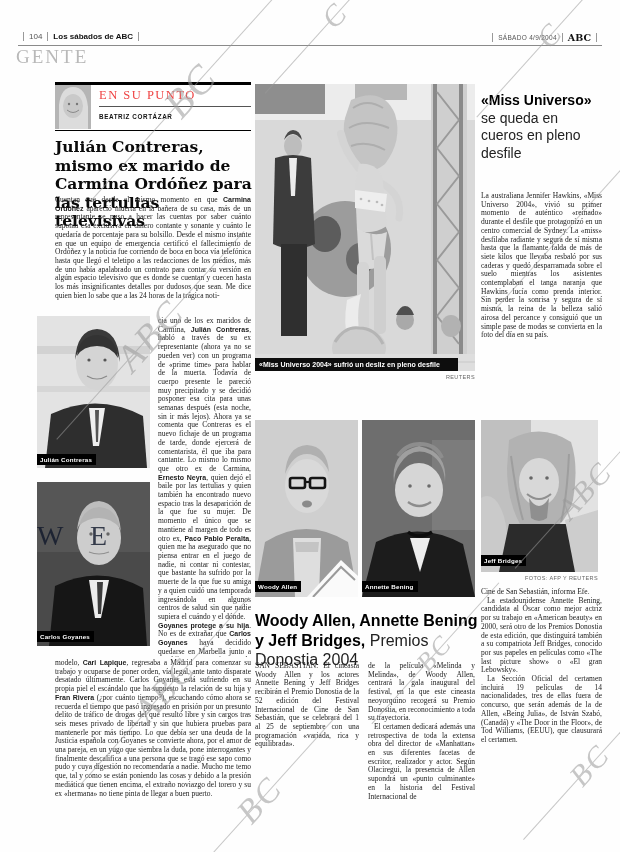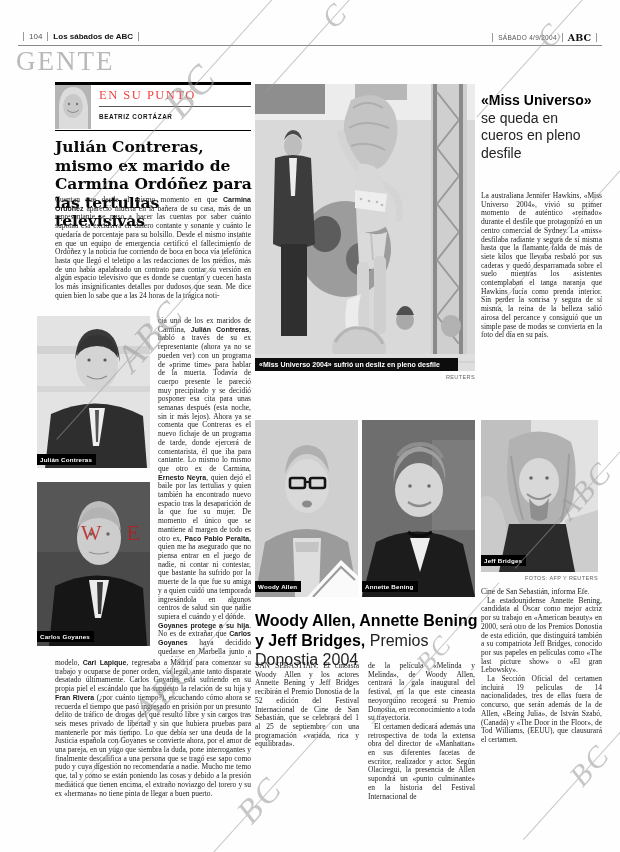--- a/index.html
+++ b/index.html
@@ -6,21 +6,21 @@
   .page{position:relative;width:620px;height:852px;background:#fefefe;overflow:hidden;
         font-family:"Liberation Serif",serif;color:#1b1b1b;}
   .ab{position:absolute;}
 
   
   .hdr{font-family:"Liberation Sans",sans-serif;font-size:8px;color:#444;display:flex;align-items:center;}
   .hdr .sep{display:inline-block;width:1px;height:9px;background:#999;margin:0 5px;}
   .hdr .pgnum{color:#555;}
   .hdr .bold{font-weight:bold;color:#111;}
   .hdr-rule{left:18px;right:18px;top:45px;border-top:1px solid #8a8a8a;height:0;}
-  .gente{left:16px;top:46px;font-family:"Liberation Serif",serif;font-size:27px;
+  .gente{left:16px;top:46px;font-family:"Liberation Serif",serif;font-size:19px;
          color:#b9b9b9;letter-spacing:2px;}
   .brand{font-family:"DejaVu Serif",serif;font-weight:bold;font-size:9.5px;color:#111;}
   .datetxt{font-size:6.5px;letter-spacing:.3px;color:#555;}
 
   
   .wm{position:absolute;display:flex;align-items:center;justify-content:center;
       pointer-events:none;z-index:3;opacity:.55;}
   .wm .wline{position:absolute;left:0;right:0;top:50%;border-top:1.3px solid #9a9a9a;}
   .wm .wtext{position:relative;font-family:"Liberation Serif",serif;font-style:italic;
       color:#9a9a9a;letter-spacing:3px;}
@@ -54,22 +54,22 @@
   .photo{position:absolute;overflow:hidden;background:#c9c9c9;z-index:1;}
   .photo svg{display:block;}
   .plabel{position:absolute;left:0;background:#000;color:#fff;z-index:2;
           font-family:"Liberation Sans",sans-serif;font-weight:bold;font-size:6.2px;
           padding:2px 4px 2px 3px;letter-spacing:.2px;white-space:nowrap;}
   .band{position:absolute;bottom:0;left:0;width:195px;height:13px;background:#0d0d0d;color:#fff;
         font-family:"Liberation Sans",sans-serif;font-weight:bold;font-size:7px;line-height:13px;
         padding:0 4px;z-index:2;white-space:nowrap;}
   .credit{font-family:"Liberation Sans",sans-serif;font-size:5.5px;color:#666;
           text-align:right;letter-spacing:.4px;}
-  .bgtext{position:absolute;top:38px;left:0;width:100%;text-align:right;color:#b91c1c;
-          font-family:"Liberation Serif",serif;font-size:22px;letter-spacing:10px;opacity:.8;z-index:2;}
+  .bgtext{position:absolute;top:38px;left:0;width:100%;text-align:left;color:#0f172a;
+          font-family:"Liberation Serif",serif;font-size:28px;letter-spacing:10px;opacity:.8;z-index:2;}
 </style>
 </head>
 <body>
 
 <div class="page">
 
   <div class="ab hdr" style="left:18px;top:32px;justify-content:space-between;">
     <span class="sep"></span>
     <span class="pgnum">104</span>
     <span class="sep"></span>

